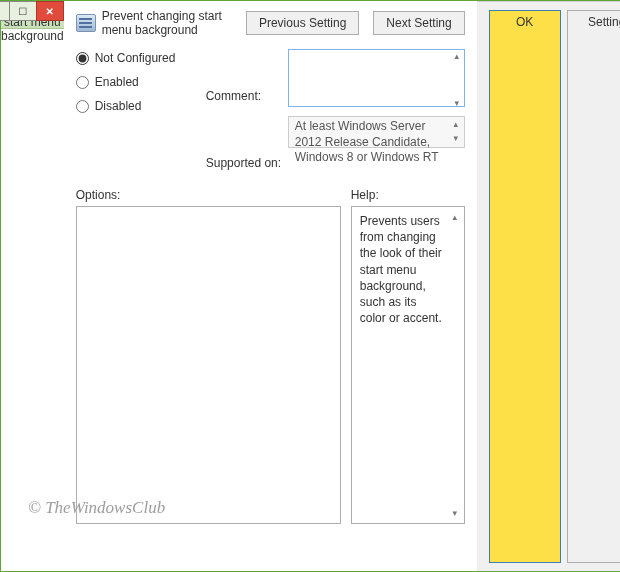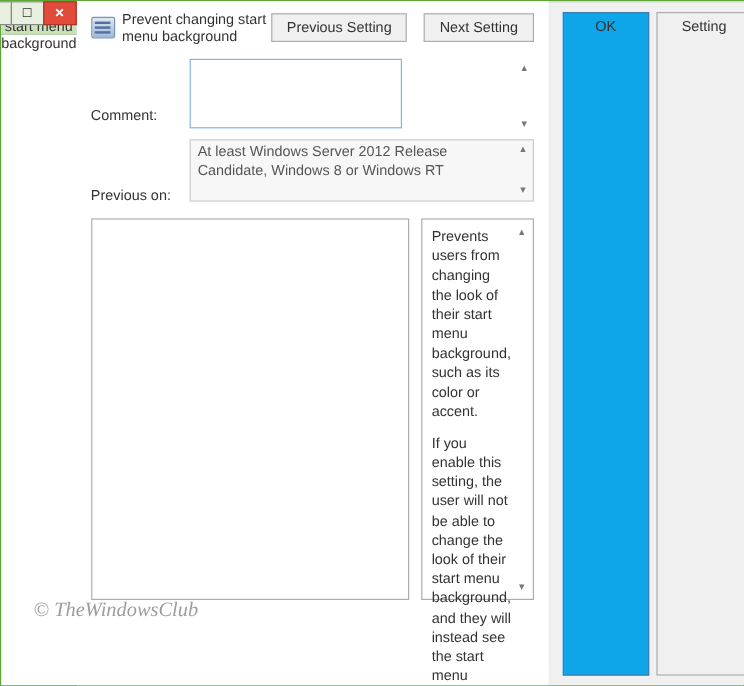--- a/index.html
+++ b/index.html
@@ -145,21 +145,21 @@
       height: 58px;
       border: 1px solid #7eb4ea;
       background: #fff;
       position: relative;
       resize: none;
       padding: 2px 16px 2px 4px;
       font-family: inherit;
     }
     .supported-box {
       flex: 1;
-      height: 52px;
+      height: 32px;
       border: 1px solid #ccc;
       background: #f7f7f7;
       color: #555;
       padding: 2px 16px 2px 6px;
       position: relative;
       line-height: 1.3;
     }
     .scroll-hint {
       position: absolute;
       right: 2px;
@@ -206,21 +206,21 @@
     .footer {
       border-top: 1px solid #d0d0d0;
       padding: 8px 12px;
       display: flex;
       justify-content: flex-end;
       gap: 6px;
       background: #f0f0f0;
     }
     .btn.primary {
       border: 1px solid #3c7fb1;
-      background: #0ea5e9;
+      background: #fde047;
       min-width: 72px;
     }
     .btn.disabled {
       color: #a0a0a0;
       background: #0c4a6e;
     }
     .watermark {
       position: absolute;
       left: 28px;
       top: 498px;
@@ -252,47 +252,64 @@
       <div class="header-icon"></div>
       <div class="header-title">Prevent changing start menu background</div>
       <div class="nav-btns">
         <div class="btn">Previous Setting</div>
         <div class="btn">Next Setting</div>
       </div>
     </div>
 
     <div class="top-section">
 
+      <div class="radio-col">
+        <label class="radio-item">
+          <input type="radio" name="state" checked="" style="">
+          <span>Not Configured</span>
+        </label>
+        <label class="radio-item">
+          <input type="radio" name="state" style="">
+          <span>Enabled</span>
+        </label>
+        <label class="radio-item">
+          <input type="radio" name="state" style="">
+          <span>Disabled</span>
+        </label>
+      </div>
 
       <div class="fields-col">
         <div class="field-row">
           <div class="field-label">Comment:</div>
           <div style="flex:1;position:relative;">
             <textarea class="comment-box" style=""></textarea>
             <div class="scroll-hint" style="top:2px">▴</div>
             <div class="scroll-hint" style="bottom:2px">▾</div>
           </div>
         </div>
         <div class="field-row">
-          <div class="field-label">Previous on:</div>
+          <div class="field-label">Supported on:</div>
           <div class="supported-box">
             <span>At least Windows Server 2012 Release Candidate, Windows 8 or Windows RT</span>
             <div class="scroll-hint" style="top:2px">▴</div>
             <div class="scroll-hint" style="bottom:2px">▾</div>
           </div>
         </div>
       </div>
     </div>
 
+    <div class="middle-labels">
+      <div class="options-label">Options:</div>
+      <div class="help-label">Help:</div>
+    </div>
 
     <div class="panels">
       <div class="options-panel"></div>
       <div class="help-panel">
         <p>Prevents users from changing the look of their start menu background, such as its color or accent.</p>
-        <p>If you enable this setting, the user will not be able to change the look of their start menu background, and they will instead see the start menu background set prior to enabling this setting.</p>
         <div class="scroll-hint" style="top:4px;right:3px">▴</div>
         <div class="scroll-hint" style="bottom:4px;right:3px">▾</div>
       </div>
     </div>
 
   </div>
 
   <div class="footer">
     <div class="btn primary">OK</div>
     <div class="btn">Setting</div>

